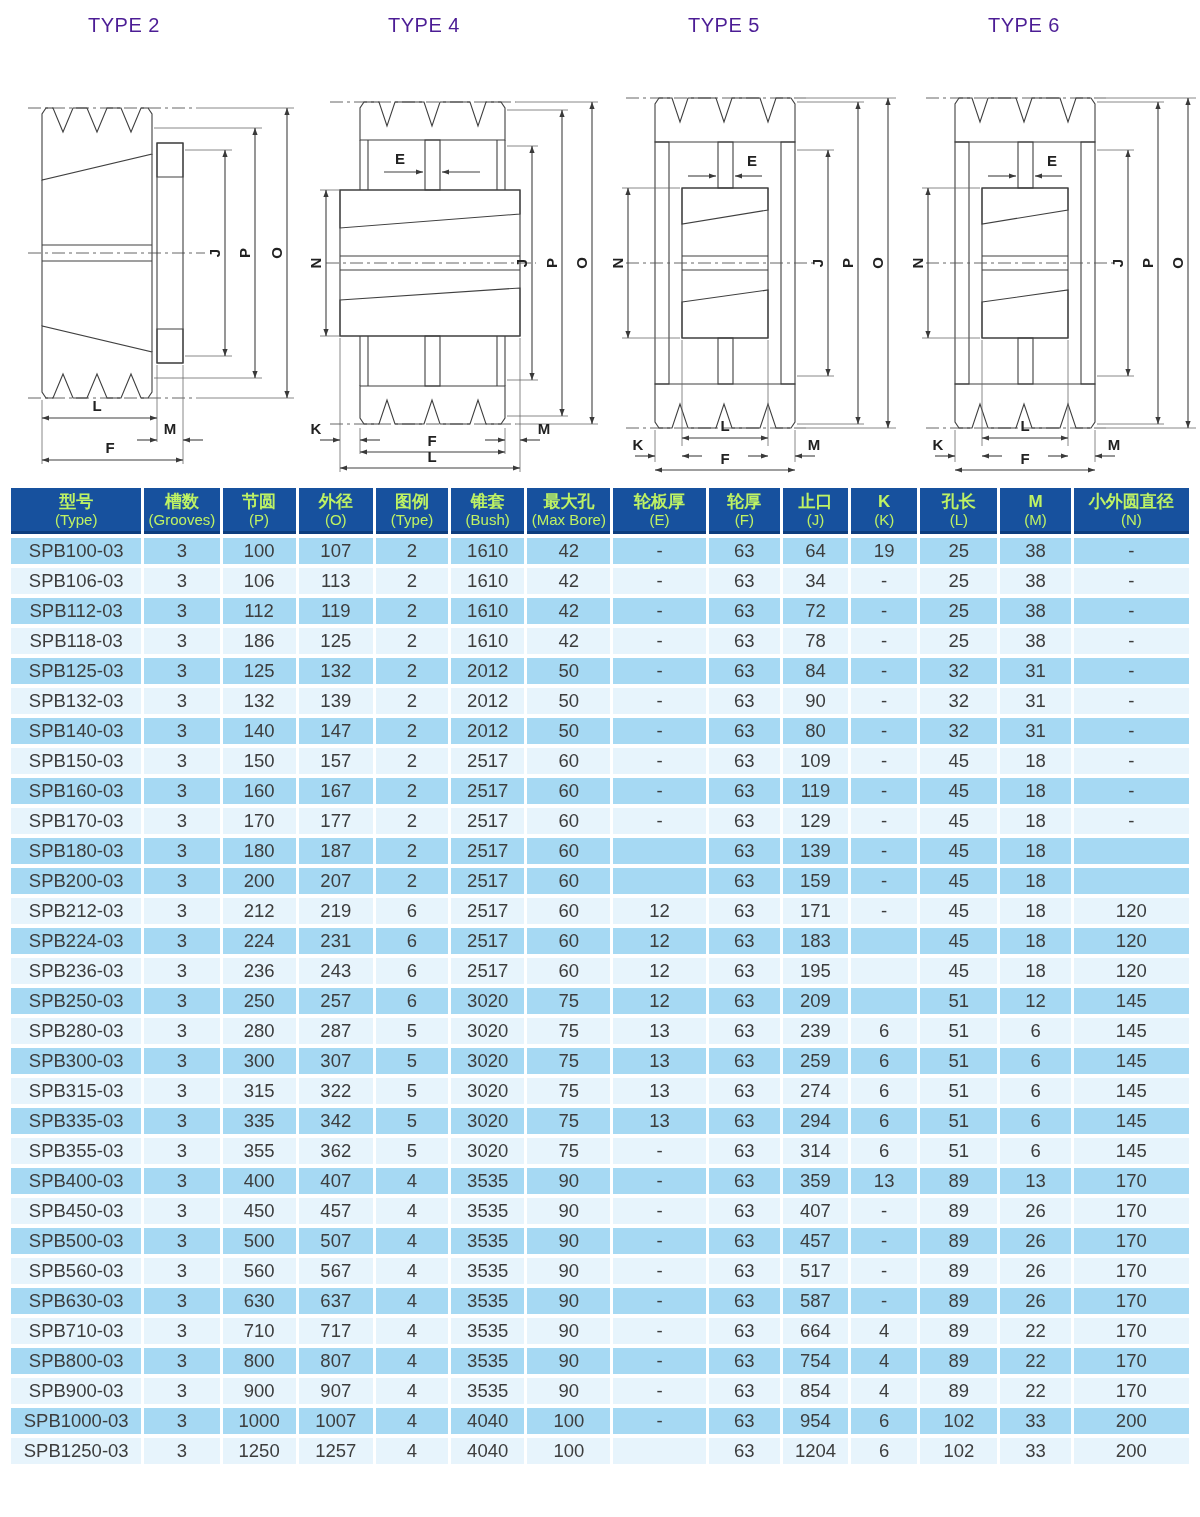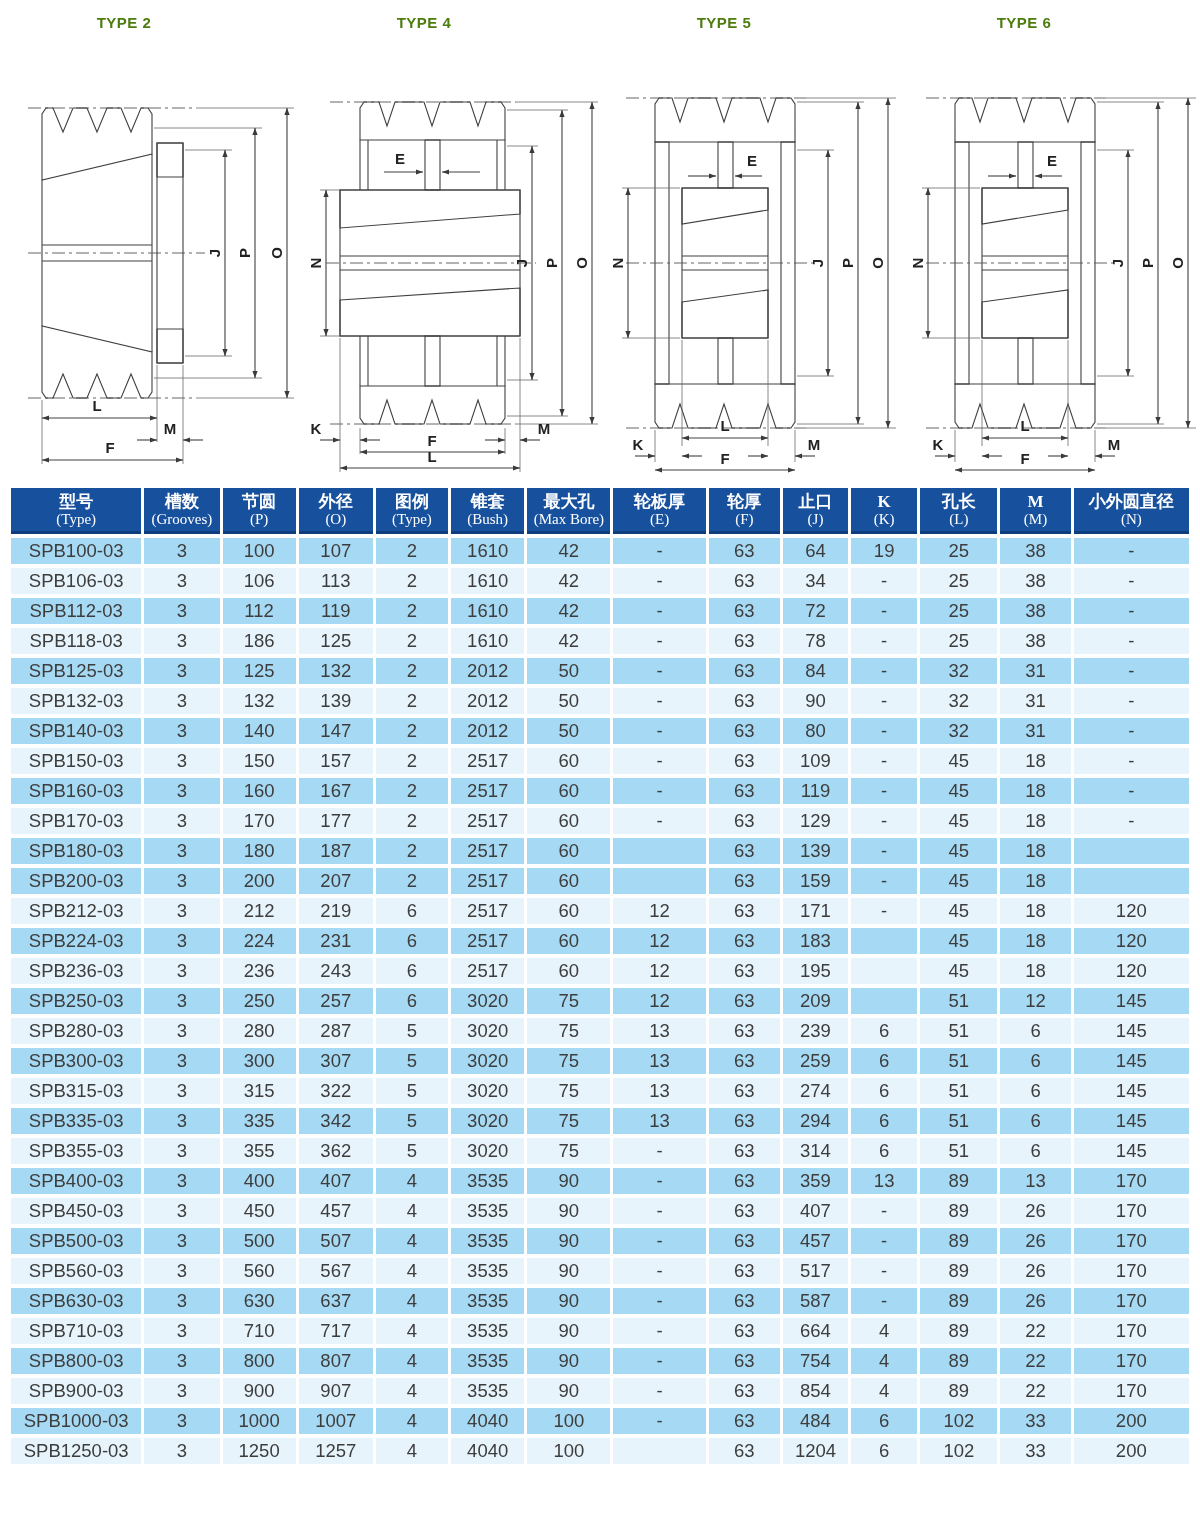--- a/index.html
+++ b/index.html
@@ -1,30 +1,30 @@
 <!DOCTYPE html>
 <html><head>
 <meta charset="utf-8">
 <style>
   html,body{margin:0;padding:0;background:#ffffff;}
   .page{width:1200px;background:#ffffff;font-family:"Liberation Sans",sans-serif;}
   .diagrams{display:flex;height:480px;padding-top:4px;overflow:hidden;}
   .diagram{width:300px;flex:0 0 300px;}
-  .diagram-title{font-size:15px;font-weight:bold;color:#4d7c0f;text-align:center;
+  .diagram-title{font-size:20px;font-weight:normal;color:#4c1d95;text-align:center;
                  padding:10px 52px 0 0;letter-spacing:0.5px;height:24px;}
   .diagram svg{display:block;}
   .s{stroke:#404040;stroke-width:1.1;fill:none;}
   .cl{stroke:#555555;stroke-width:0.9;fill:none;stroke-dasharray:13 4 3 4;}
   .xl{stroke:#6a6a6a;stroke-width:0.8;fill:none;}
   .dl{font-family:"Liberation Sans",sans-serif;font-size:15px;fill:#222222;
       text-anchor:middle;font-weight:bold;}
   table.spec{border-collapse:separate;border-spacing:3px 4px;margin:0 8px;
              table-layout:fixed;width:1184px;background:#ffffff;}
-  table.spec th{background:#17519e;color:#ffffff;text-align:center;vertical-align:middle;
-                padding:3px 0 4px 0;border-bottom:3px solid #0d3d7d;font-family:Liberation Serif, serif;}
+  table.spec th{background:#17519e;color:#bef264;text-align:center;vertical-align:middle;
+                padding:3px 0 4px 0;border-bottom:3px solid #0d3d7d;}
   table.spec th .zh{font-size:17px;font-weight:bold;line-height:21px;white-space:nowrap;}
   table.spec th .en{font-size:15px;font-weight:normal;line-height:15px;white-space:nowrap;}
   table.spec td{height:26px;line-height:26px;padding:0;text-align:center;
                 font-size:18.5px;color:#3d3d3d;white-space:nowrap;overflow:hidden;}
   tr.shade td{background:#a6d9f3;}
   tr.light td{background:#e7f4fc;}
 </style>
 </head>
 <body>
 
@@ -869,21 +869,21 @@
         <tr class="shade">
           <td>SPB1000-03</td>
           <td>3</td>
           <td>1000</td>
           <td>1007</td>
           <td>4</td>
           <td>4040</td>
           <td>100</td>
           <td>-</td>
           <td>63</td>
-          <td>484</td>
+          <td>954</td>
           <td>6</td>
           <td>102</td>
           <td>33</td>
           <td>200</td>
         </tr>
         <tr class="light">
           <td>SPB1250-03</td>
           <td>3</td>
           <td>1250</td>
           <td>1257</td>

